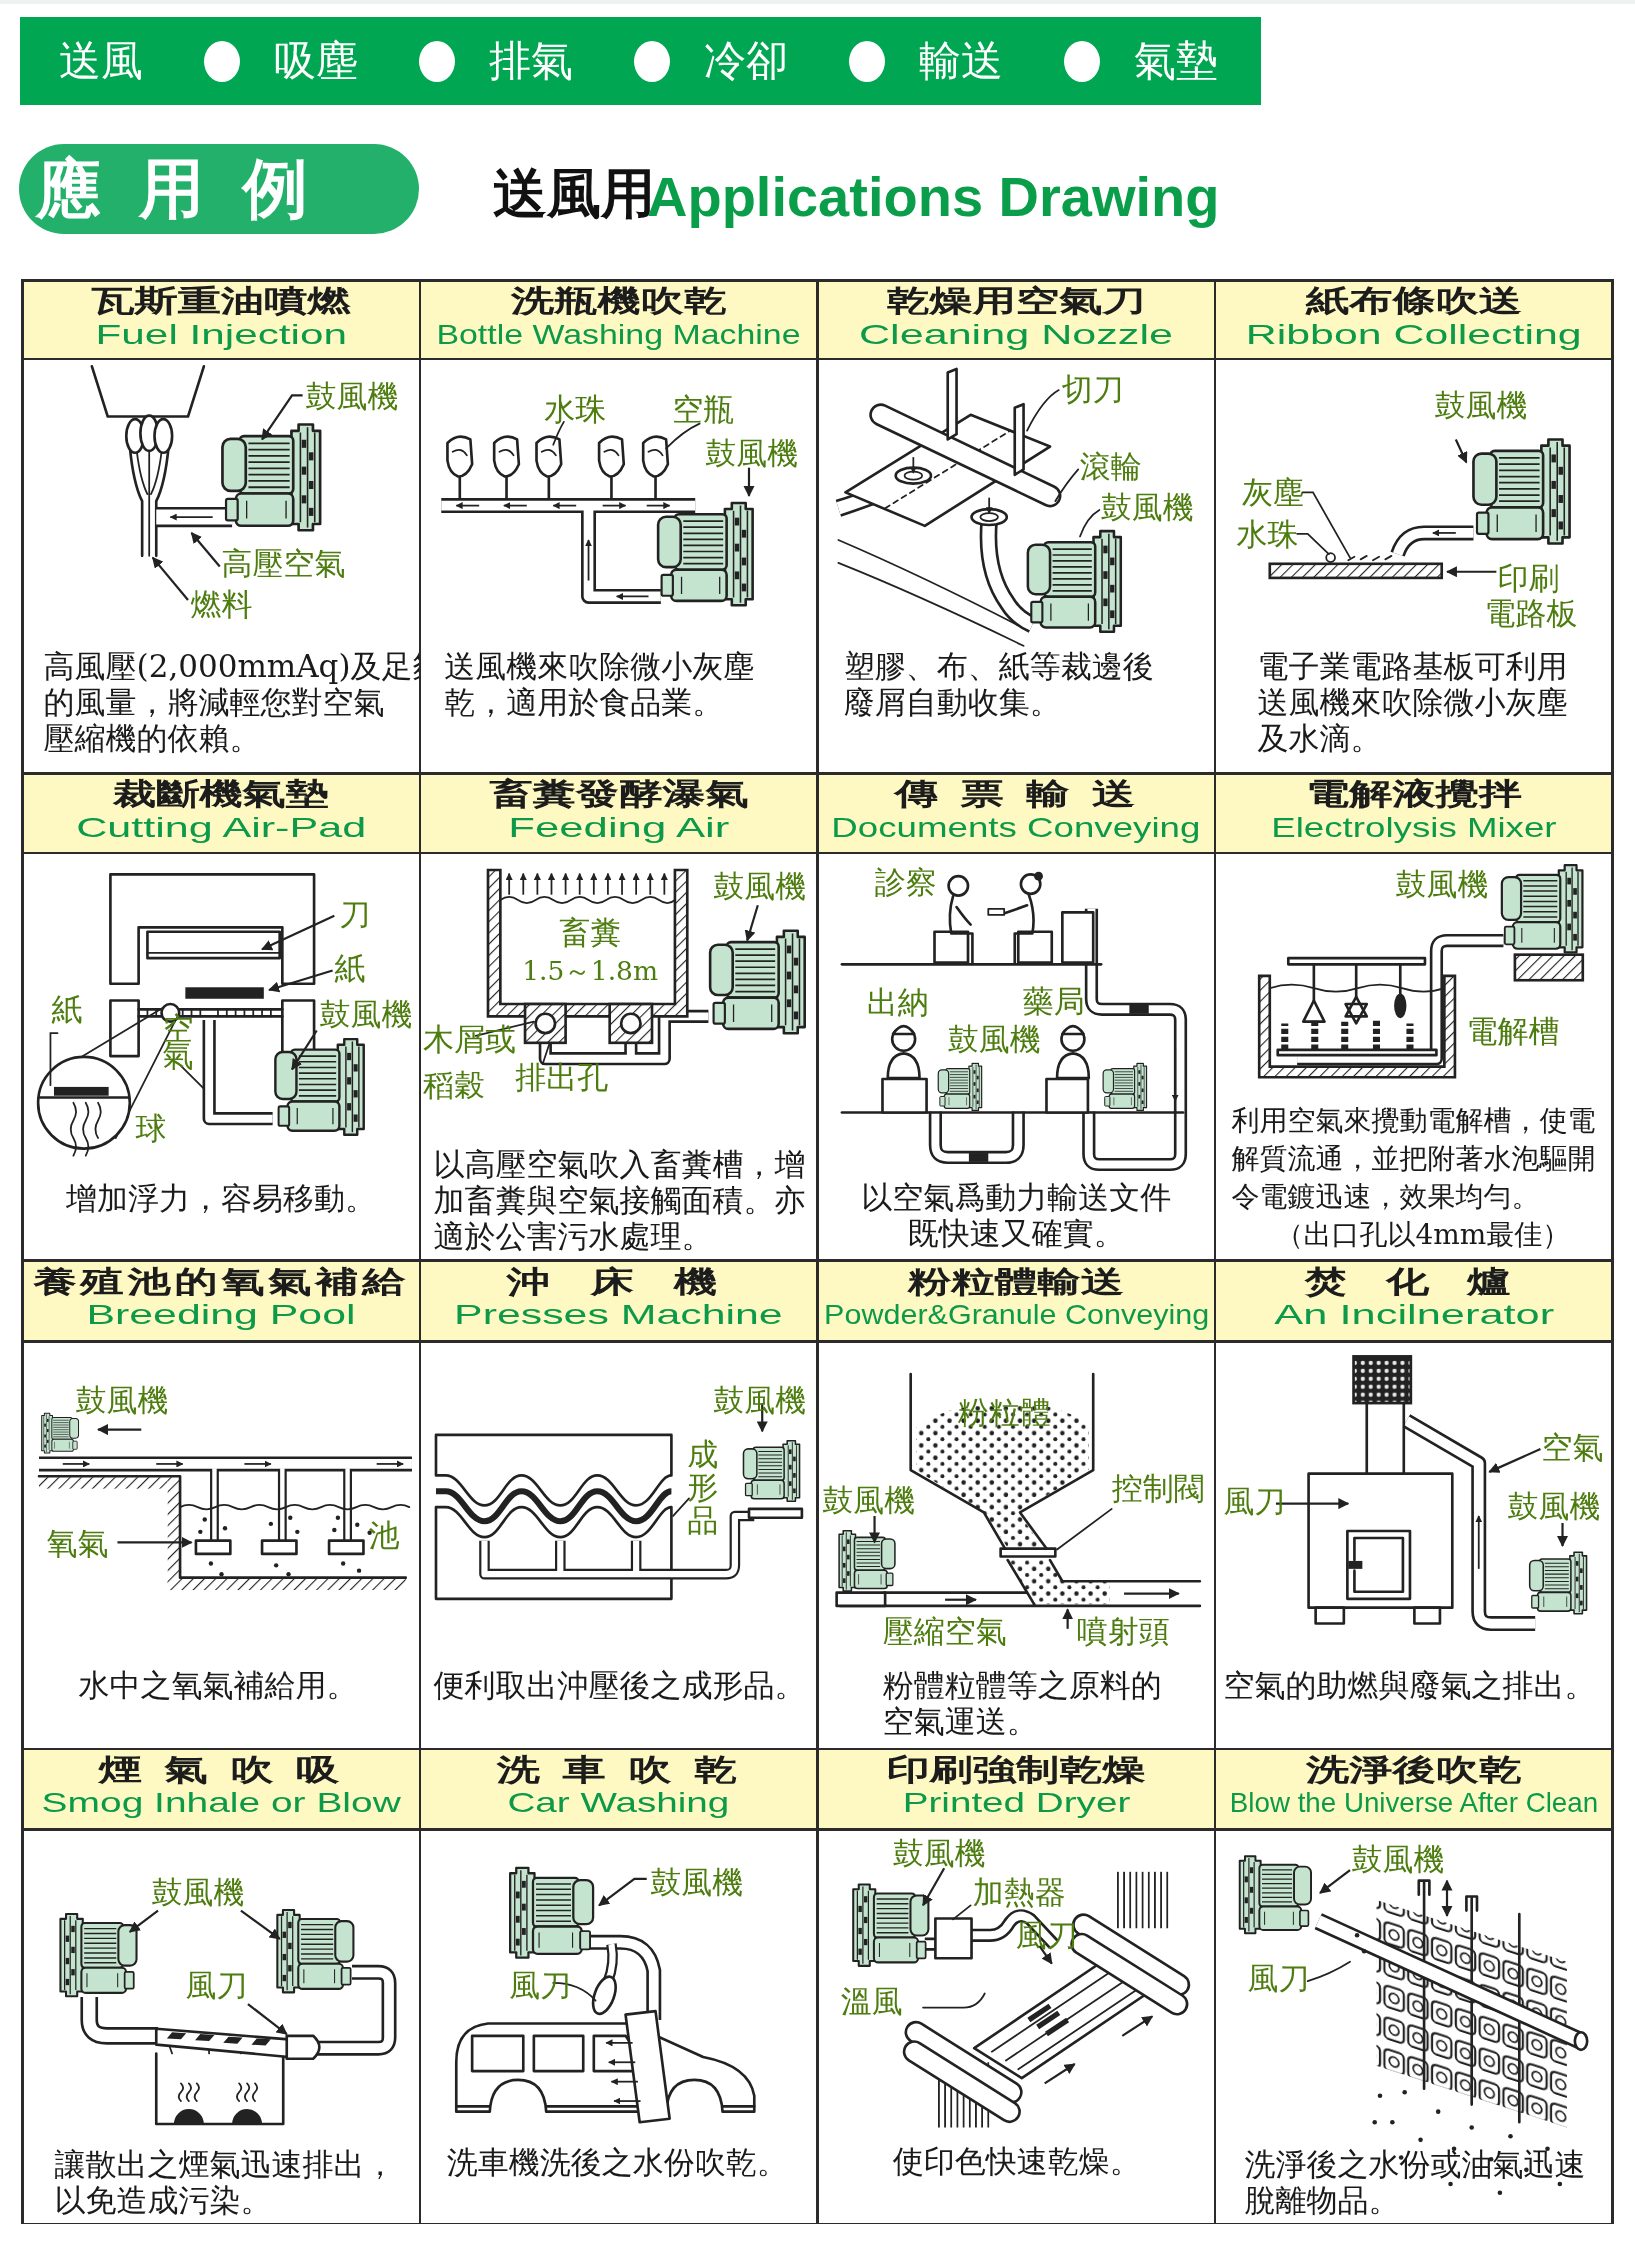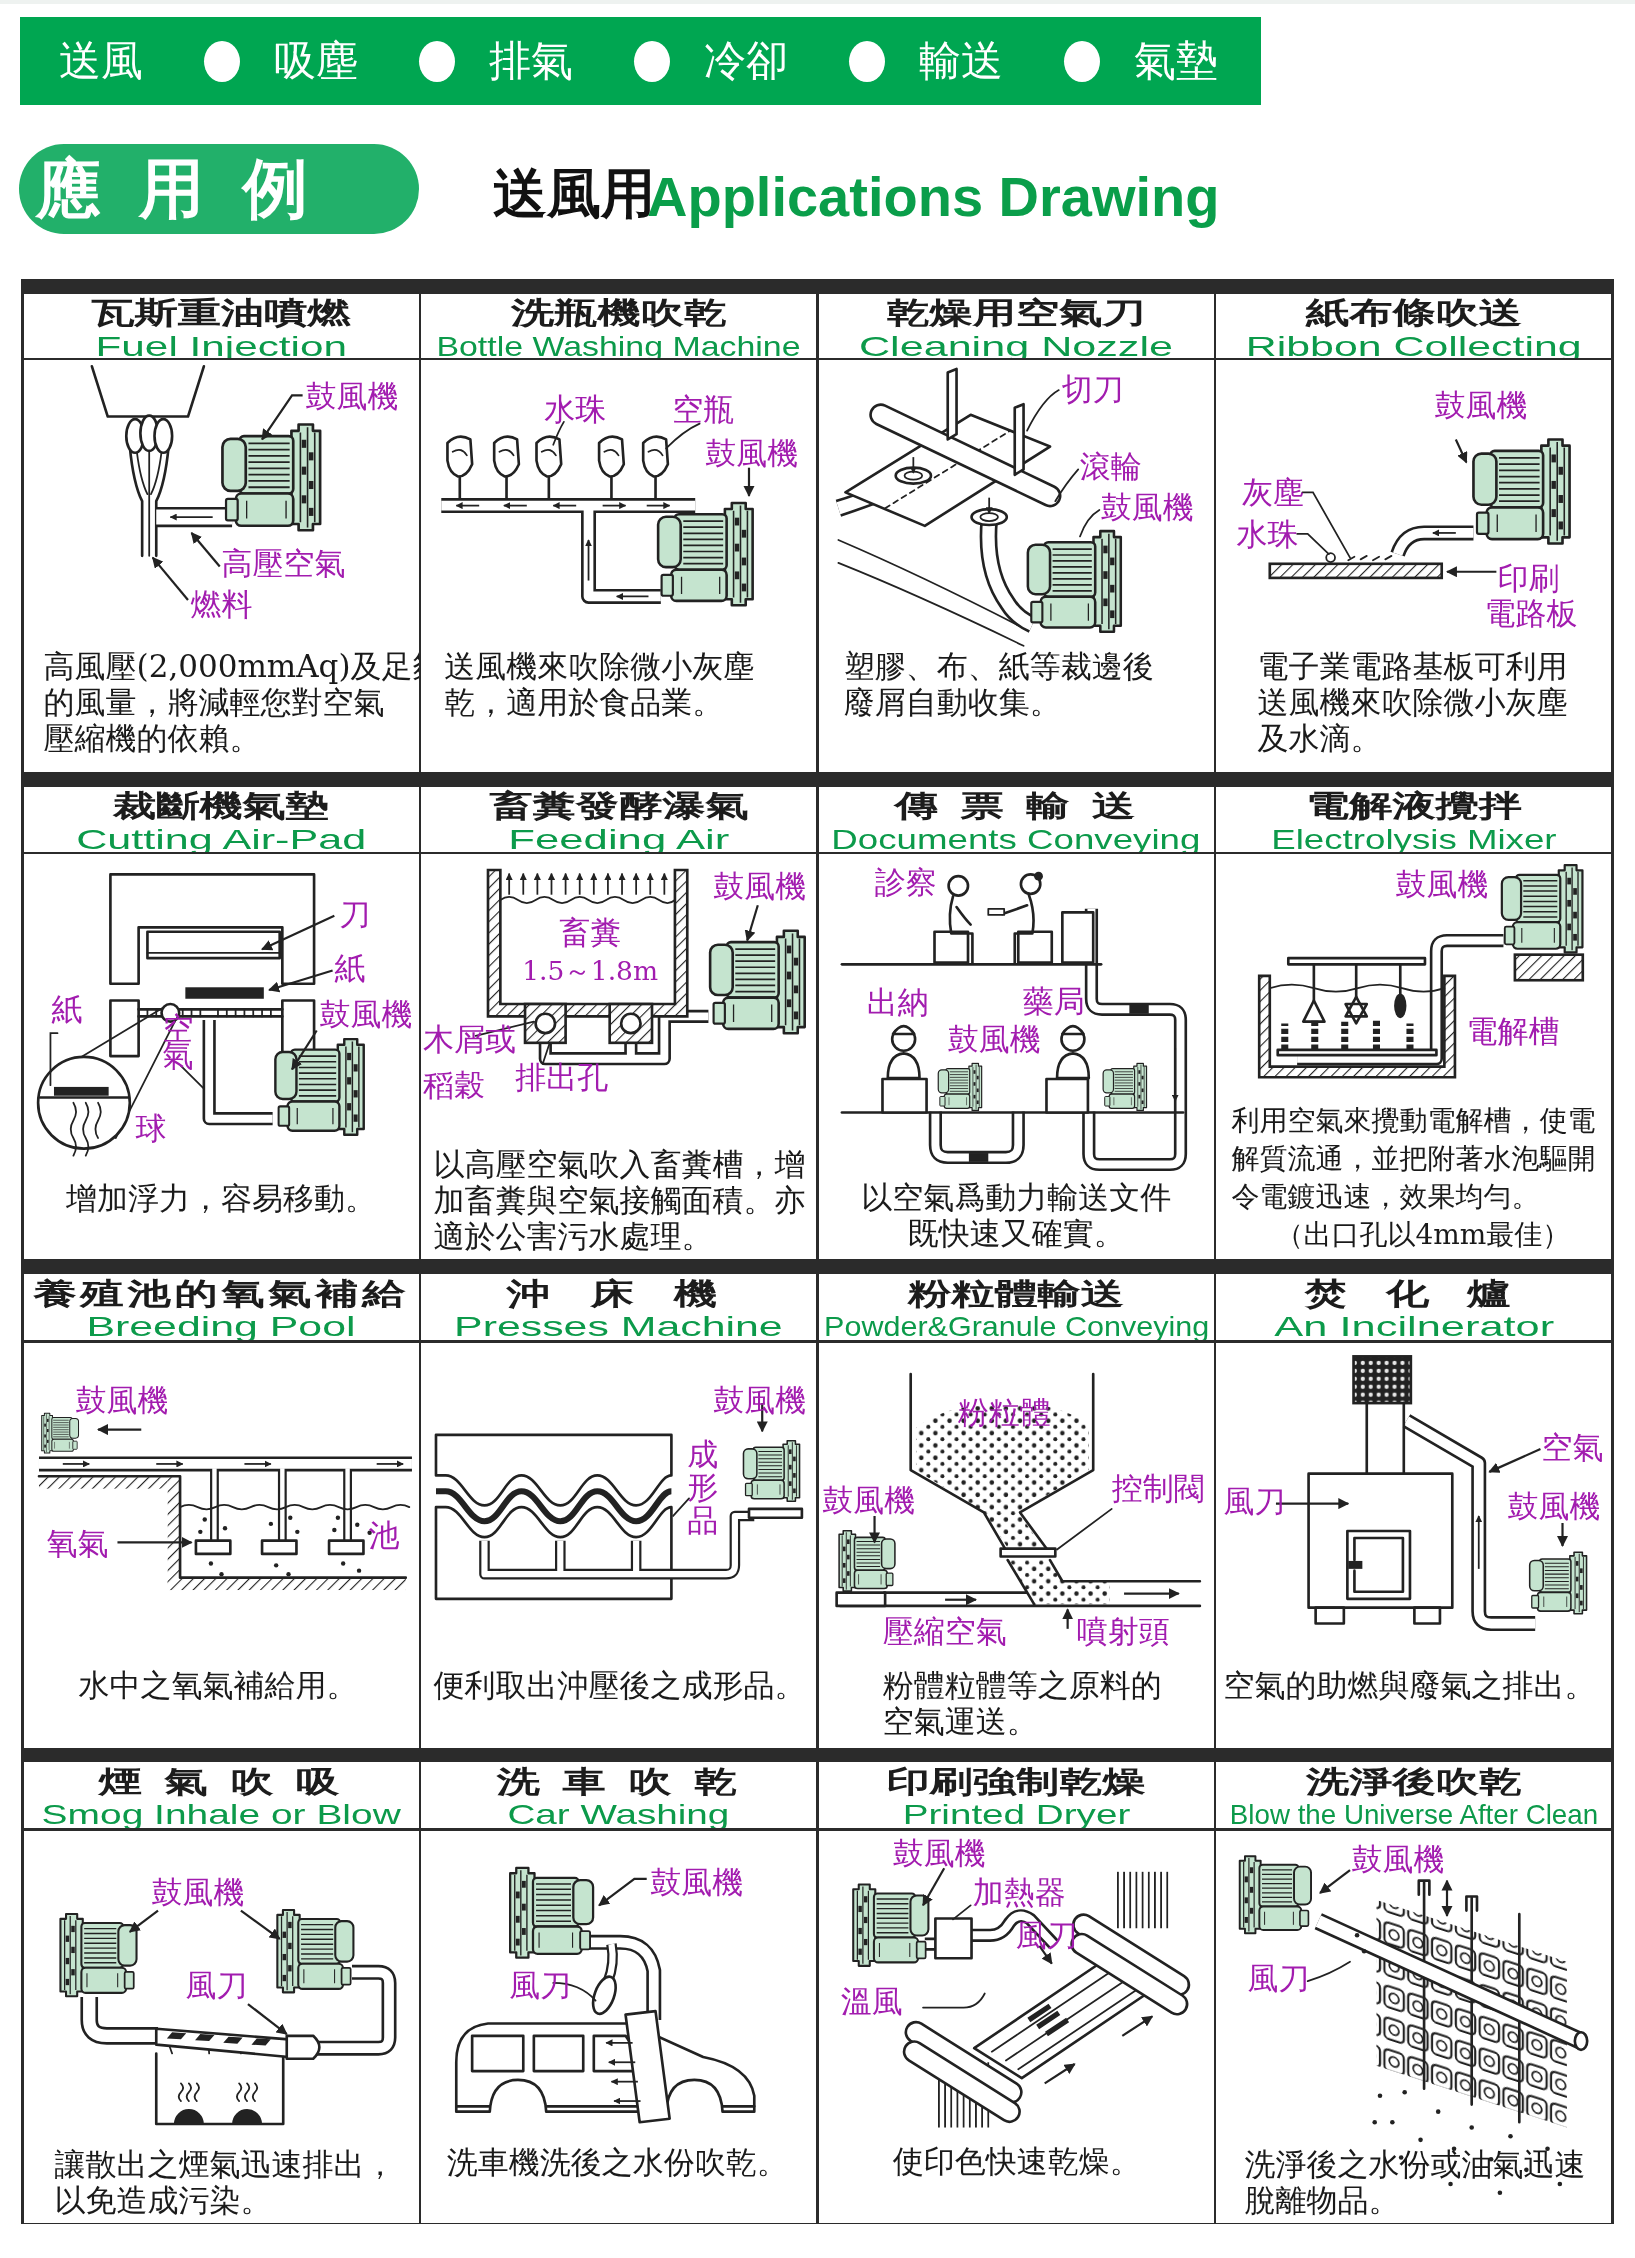--- a/index.html
+++ b/index.html
@@ -6,28 +6,28 @@
   body{width:1636px;height:2258px;position:relative;overflow:hidden;font-family:"DejaVu Sans",sans-serif;color:#1a1a1a;}
   .topstrip{position:absolute;left:0;top:0;width:1636px;height:4.4px;background:#eef2f0;}
   .banner{position:absolute;left:20px;top:17px;width:1241px;height:88px;background:#00a651;display:flex;align-items:center;padding-left:39px;box-sizing:border-box;}
   .banner .word{color:#fff;font-weight:400;font-size:42px;line-height:56px;white-space:nowrap;width:108px;overflow:visible;}
   .banner .dot{width:36px;height:41px;border-radius:50%;background:#fff;margin:0 34px 0 37px;flex:none;}
   .badge{position:absolute;left:19.4px;top:144px;width:400px;height:90px;border-radius:45px;background:#22b06a;color:#fff;font-weight:700;font-size:65px;line-height:90px;letter-spacing:8px;white-space:pre;padding-left:16px;box-sizing:border-box;}
   .sub-zh{position:absolute;left:449px;top:163px;font-size:54px;line-height:62px;font-weight:700;color:#111;white-space:nowrap;margin-left:44px;}
   .sub-en{position:absolute;left:647px;top:163px;font-family:"Liberation Sans",sans-serif;font-weight:700;font-size:56px;line-height:67px;color:#0a9e4a;white-space:nowrap;}
 
   .table{position:absolute;left:21px;top:279px;width:1593px;height:1945px;background:#2b2b2b;padding:2.6px;box-sizing:border-box;display:grid;grid-template-columns:repeat(4,1fr);grid-template-rows:76px 412px 77px 405px 78px 405px 78px 392px;gap:2.6px;}
-  .hd{background:#ffffff;position:relative;overflow:hidden;margin-top:12px;}
+  .hd{background:#fef9c3;position:relative;overflow:hidden;}
   .hd .zh{position:absolute;left:0;right:0;top:2.6px;height:34px;line-height:34px;text-align:center;white-space:nowrap;}
   .hd .zh span{display:inline-block;font-size:30px;font-weight:700;color:#1c1c1c;transform:scaleX(1.44);white-space:pre;}
   .hd .en{position:absolute;left:0;right:0;top:39px;height:28px;line-height:28px;text-align:center;white-space:nowrap;}
   .hd .en span{display:inline-block;font-family:"Liberation Sans",sans-serif;font-size:28px;color:#0c9a4a;white-space:pre;transform:scaleX(var(--sx,1));}
   .bd{background:#fff;position:relative;overflow:hidden;}
   .dia{position:absolute;left:0;top:0;overflow:visible;}
-  .lbl{position:absolute;font-family:"DejaVu Serif",serif;font-size:31px;line-height:32px;color:#a21caf;white-space:nowrap;}
+  .lbl{position:absolute;font-family:"DejaVu Serif",serif;font-size:31px;line-height:32px;color:#4d7c0f;white-space:nowrap;}
   .lbl.vert{width:32px;white-space:normal;word-break:break-all;line-height:33px;}
   .lbl.sm{font-size:26.5px;}
   .desc{position:absolute;font-family:"DejaVu Serif",serif;font-size:31px;line-height:36px;color:#1a1a1a;white-space:nowrap;}
   .desc.c{left:0;right:0;text-align:center;}
 
   .dia .ln{fill:none;stroke:#222;stroke-width:3;stroke-linejoin:round;stroke-linecap:round;}
   .dia .tn{fill:none;stroke:#222;stroke-width:2;stroke-linecap:round;}
   .dia .wf{fill:#fff;stroke:#222;stroke-width:3;stroke-linejoin:round;}
   .dia .ht{fill:url(#hatch);stroke:#222;stroke-width:3;}
   .dia .blk{fill:#222;stroke:none;}

